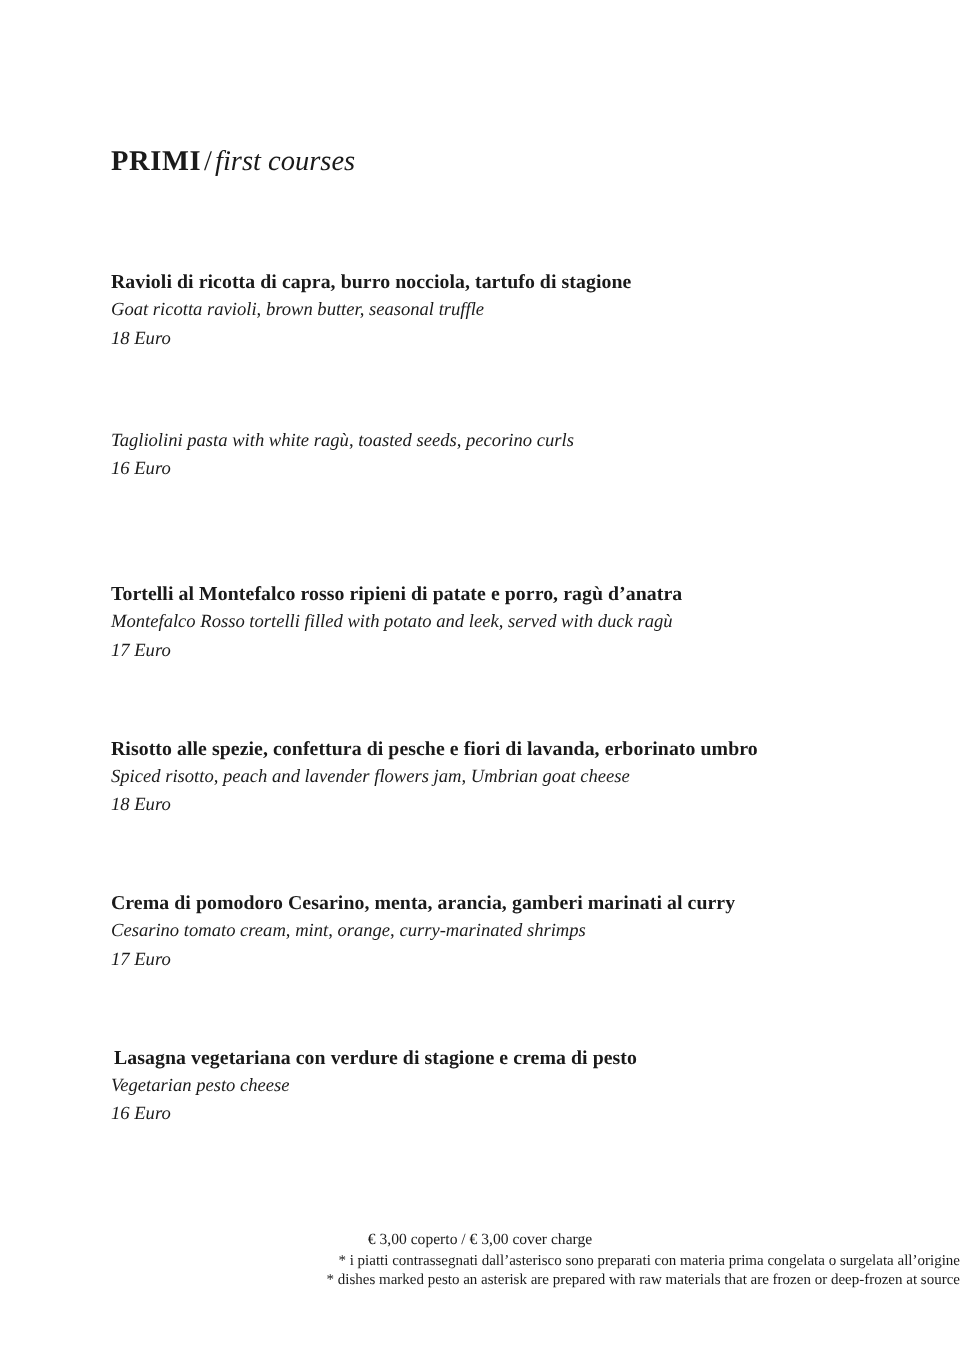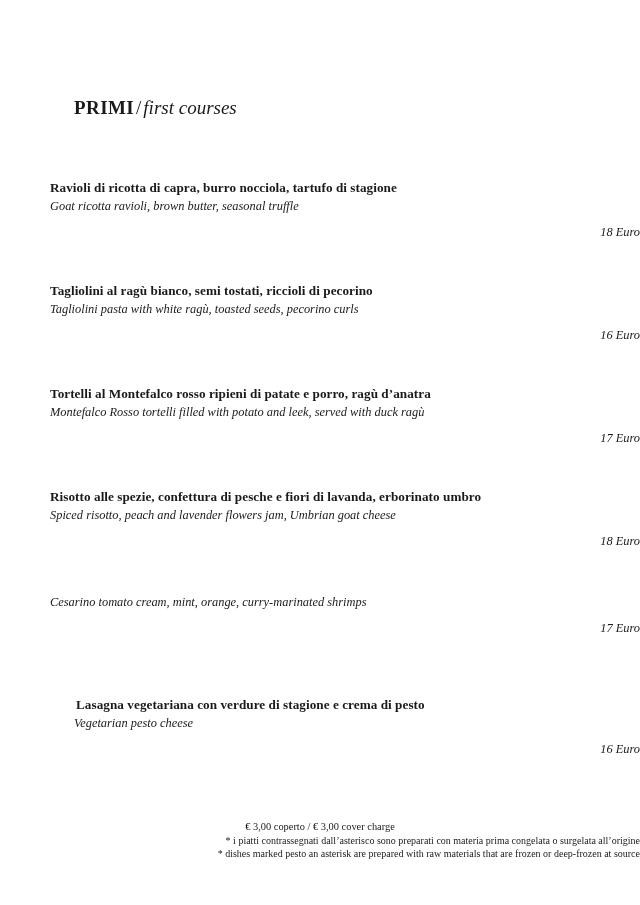--- a/index.html
+++ b/index.html
@@ -54,21 +54,21 @@
   
   .menu-list {
     position: absolute;
     left: 0;
     top: 168px;
     width: 640px;
   }
   .menu-item {
     position: relative;
     height: 103px;
-    padding-left: 50px;
+    padding-left: 74px;
     box-sizing: border-box;
   }
   .menu-item.indented {
     padding-left: 76px;
   }
   .item-title {
     font-weight: 700;
     font-size: 13.2px;
     line-height: 16px;
     letter-spacing: 0.05px;
@@ -84,23 +84,22 @@
   }
   .menu-item.indented .item-desc,
   .menu-item.indented .item-price {
     margin-left: -2px;
   }
   .item-price {
     font-style: italic;
     font-weight: 400;
     font-size: 12.4px;
     line-height: 16px;
-    margin-top: 10px;
+    margin-top: 3px;
     white-space: nowrap;
-    text-align: right;
   }
 
   
   .footer {
     position: absolute;
     left: 0;
     top: 808px;
     width: 640px;
     text-align: center;
   }
@@ -126,38 +125,38 @@
 
   <div class="menu-list">
 
     <div class="menu-item">
       <div class="item-title">Ravioli di ricotta di capra, burro nocciola, tartufo di stagione</div>
       <div class="item-desc">Goat ricotta ravioli, brown butter, seasonal truffle</div>
       <div class="item-price">18 Euro</div>
     </div>
 
     <div class="menu-item">
-      <div class="item-title">Tagliolini al ragù bianco, semi tostati, riccioli di pecorino</div>
       <div class="item-desc">Tagliolini pasta with white ragù, toasted seeds, pecorino curls</div>
       <div class="item-price">16 Euro</div>
     </div>
 
     <div class="menu-item">
       <div class="item-title">Tortelli al Montefalco rosso ripieni di patate e porro, ragù d’anatra</div>
       <div class="item-desc">Montefalco Rosso tortelli filled with potato and leek, served with duck ragù</div>
       <div class="item-price">17 Euro</div>
     </div>
 
     <div class="menu-item">
       <div class="item-title">Risotto alle spezie, confettura di pesche e fiori di lavanda, erborinato umbro</div>
       <div class="item-desc">Spiced risotto, peach and lavender flowers jam, Umbrian goat cheese</div>
       <div class="item-price">18 Euro</div>
     </div>
 
     <div class="menu-item">
+      <div class="item-title">Crema di pomodoro Cesarino, menta, arancia, gamberi marinati al curry</div>
       <div class="item-desc">Cesarino tomato cream, mint, orange, curry-marinated shrimps</div>
       <div class="item-price">17 Euro</div>
     </div>
 
     <div class="menu-item indented">
       <div class="item-title">Lasagna vegetariana con verdure di stagione e crema di pesto</div>
       <div class="item-desc">Vegetarian pesto cheese</div>
       <div class="item-price">16 Euro</div>
     </div>
 

